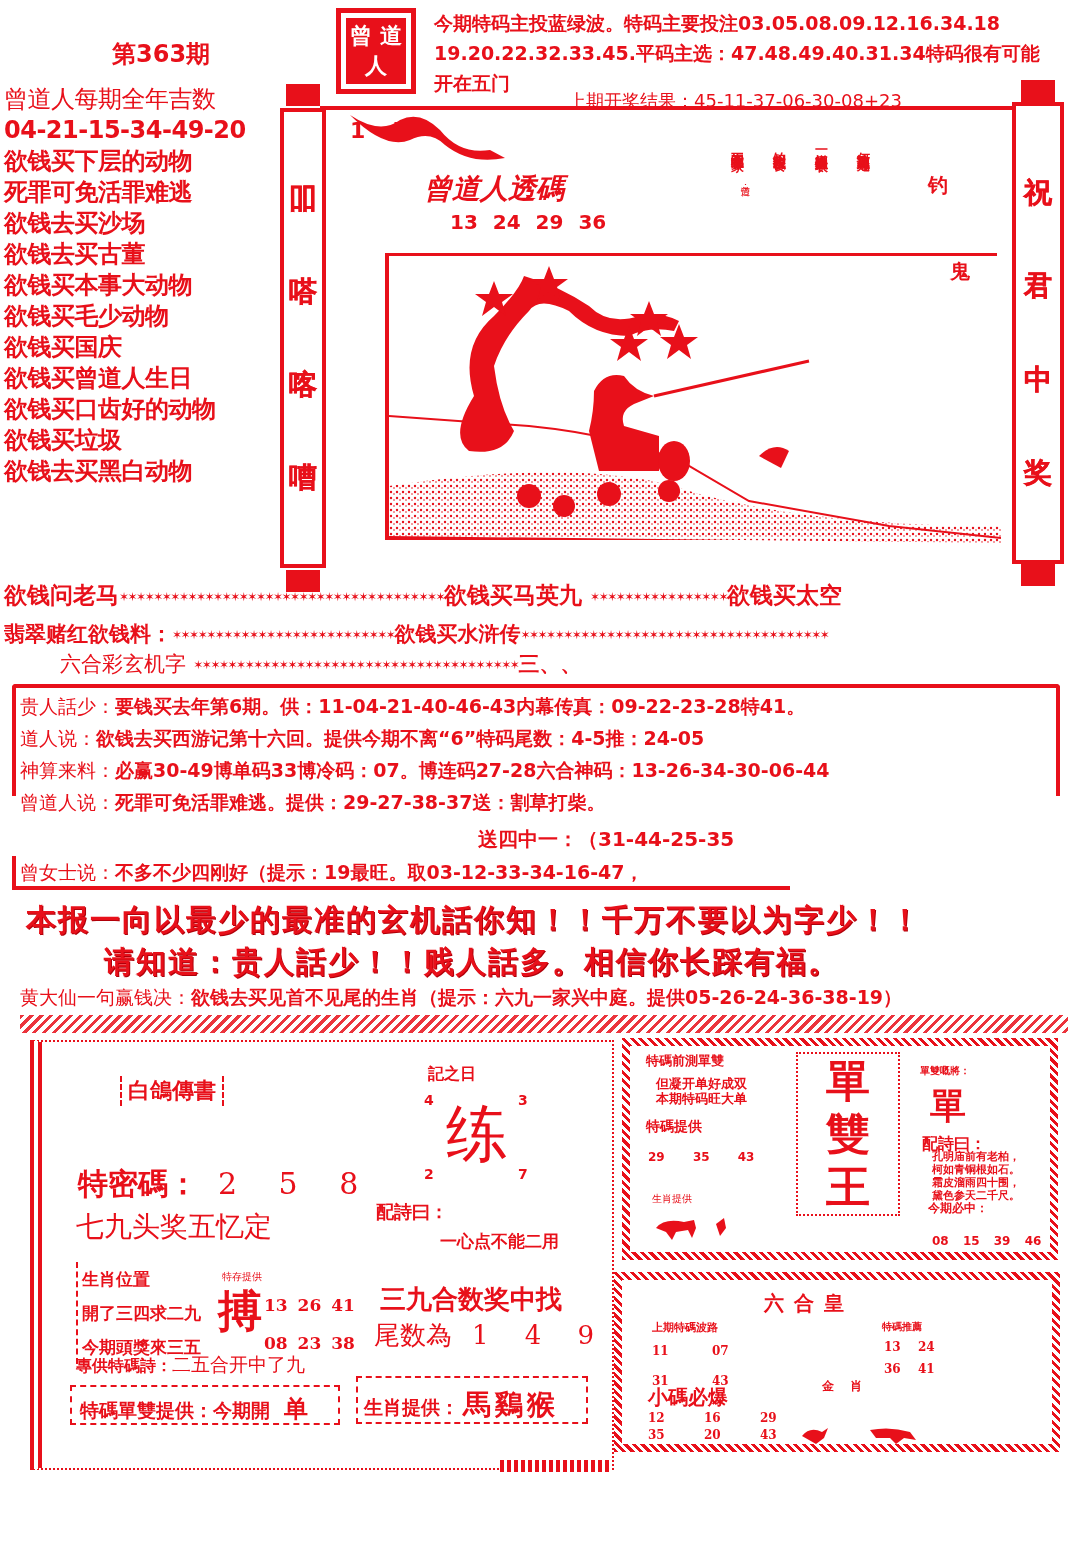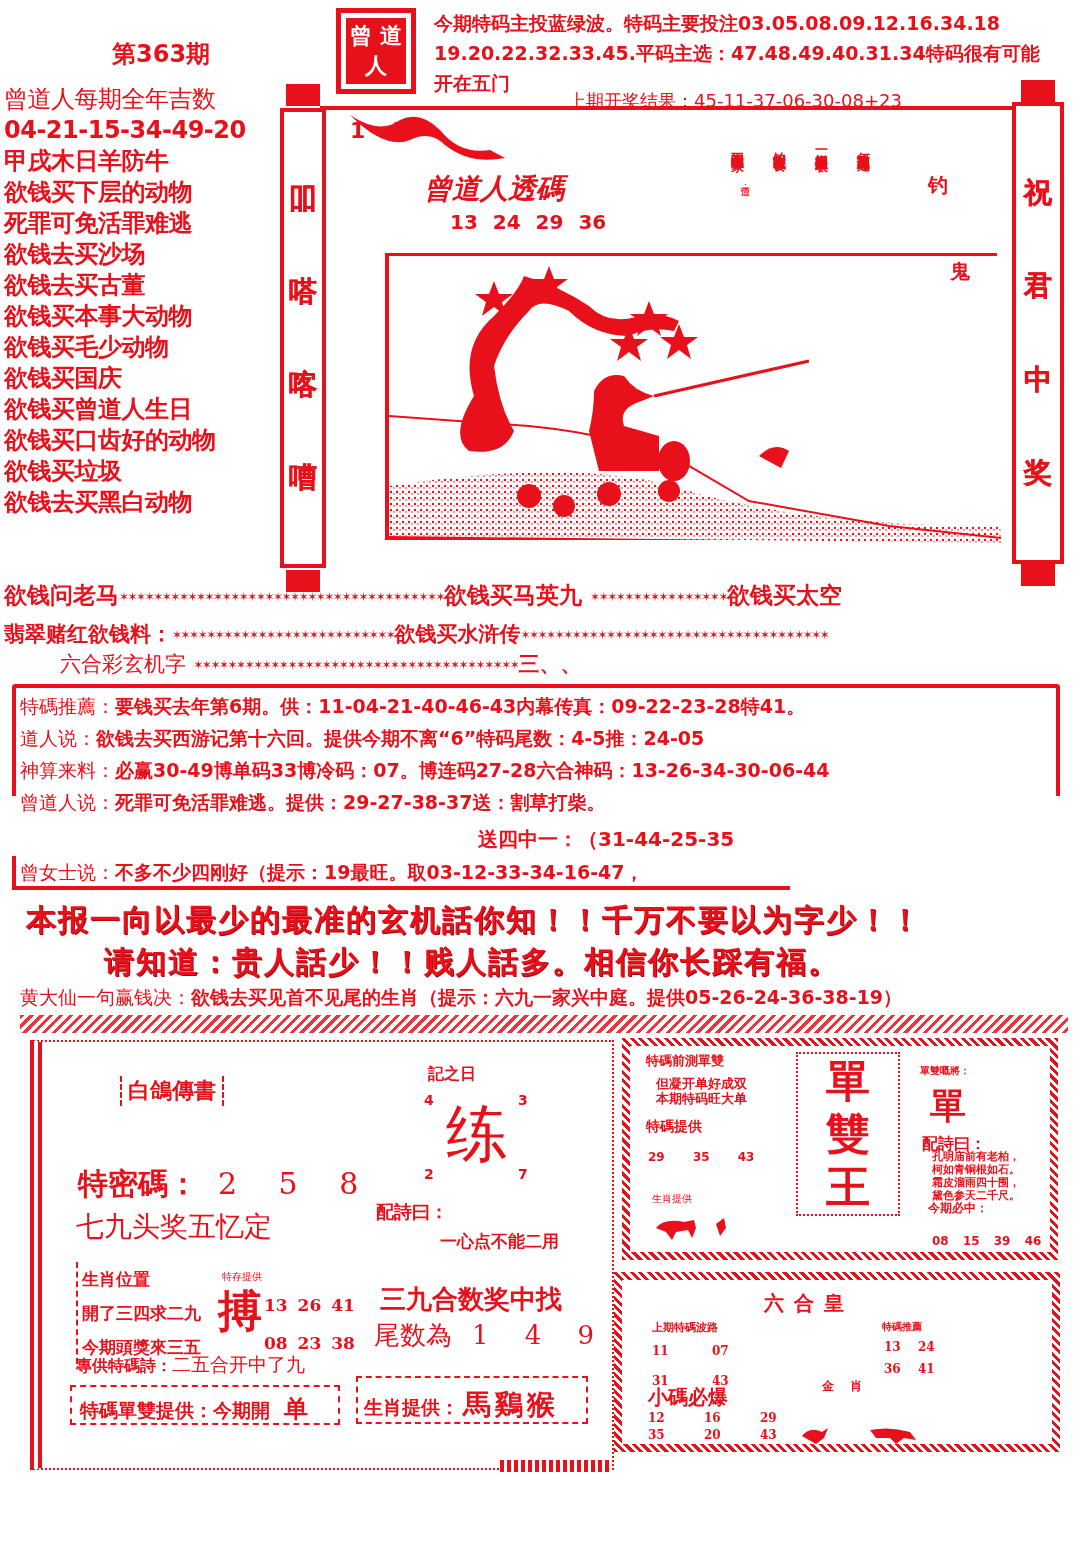--- a/index.html
+++ b/index.html
@@ -139,21 +139,20 @@
   <div>开在五门</div>
 </div>
 <div class="abs" id="prev-result">
   <span>上期开奖结果：</span><span>45-11-37-06-30-08+23</span>
 </div>
 <div class="abs" id="top-rule"></div>
 
 <div class="abs" id="left-list">
   <div class="row" style="font-weight:normal">曾道人每期全年吉数</div>
   <div class="row">04-21-15-34-49-20</div>
-  <div class="row">甲戌木日羊防牛</div>
   <div class="row">欲钱买下层的动物</div>
   <div class="row">死罪可免活罪难逃</div>
   <div class="row">欲钱去买沙场</div>
   <div class="row">欲钱去买古董</div>
   <div class="row">欲钱买本事大动物</div>
   <div class="row">欲钱买毛少动物</div>
   <div class="row">欲钱买国庆</div>
   <div class="row">欲钱买曾道人生日</div>
   <div class="row">欲钱买口齿好的动物</div>
   <div class="row">欲钱买垃圾</div>
@@ -234,21 +233,21 @@
 <div class="abs dotline" id="line-b">
   <span>翡翠赌红欲钱料：</span><span class="stars">✶✶✶✶✶✶✶✶✶✶✶✶✶✶✶✶✶✶✶✶✶✶✶✶✶✶</span><span>欲钱买水浒传</span><span class="stars">✶✶✶✶✶✶✶✶✶✶✶✶✶✶✶✶✶✶✶✶✶✶✶✶✶✶✶✶✶✶✶✶✶✶✶✶</span>
 </div>
 <div class="abs dotline" id="line-c">
   <span style="font-weight:normal">六合彩玄机字</span>
   <span class="stars">✶✶✶✶✶✶✶✶✶✶✶✶✶✶✶✶✶✶✶✶✶✶✶✶✶✶✶✶✶✶✶✶✶✶✶✶✶✶</span><span>三、、</span>
 </div>
 
 <div class="abs" id="info-box"></div>
 <div class="abs" id="info-lines">
-  <div><span class="lbl">特碼推薦：</span><span>要钱买去年第6期。供：11-04-21-40-46-43内幕传真：09-22-23-28特41。</span></div>
+  <div><span class="lbl">贵人話少：</span><span>要钱买去年第6期。供：11-04-21-40-46-43内幕传真：09-22-23-28特41。</span></div>
   <div><span class="lbl">道人说：</span><span>欲钱去买西游记第十六回。提供今期不离“6”特码尾数：4-5推：24-05</span></div>
   <div><span class="lbl">神算来料：</span><span>必赢30-49博单码33博冷码：07。博连码27-28六合神码：13-26-34-30-06-44</span></div>
   <div><span class="lbl">曾道人说：</span><span>死罪可免活罪难逃。提供：29-27-38-37送：割草打柴。</span></div>
 </div>
 <div class="abs" id="send-four">送四中一：（31-44-25-35</div>
 <div class="abs" id="woman-box"></div>
 <div class="abs" id="woman-line">
   <span style="font-weight:normal">曾女士说：</span><span>不多不少四刚好（提示：19最旺。取03-12-33-34-16-47，</span>
 </div>
 

